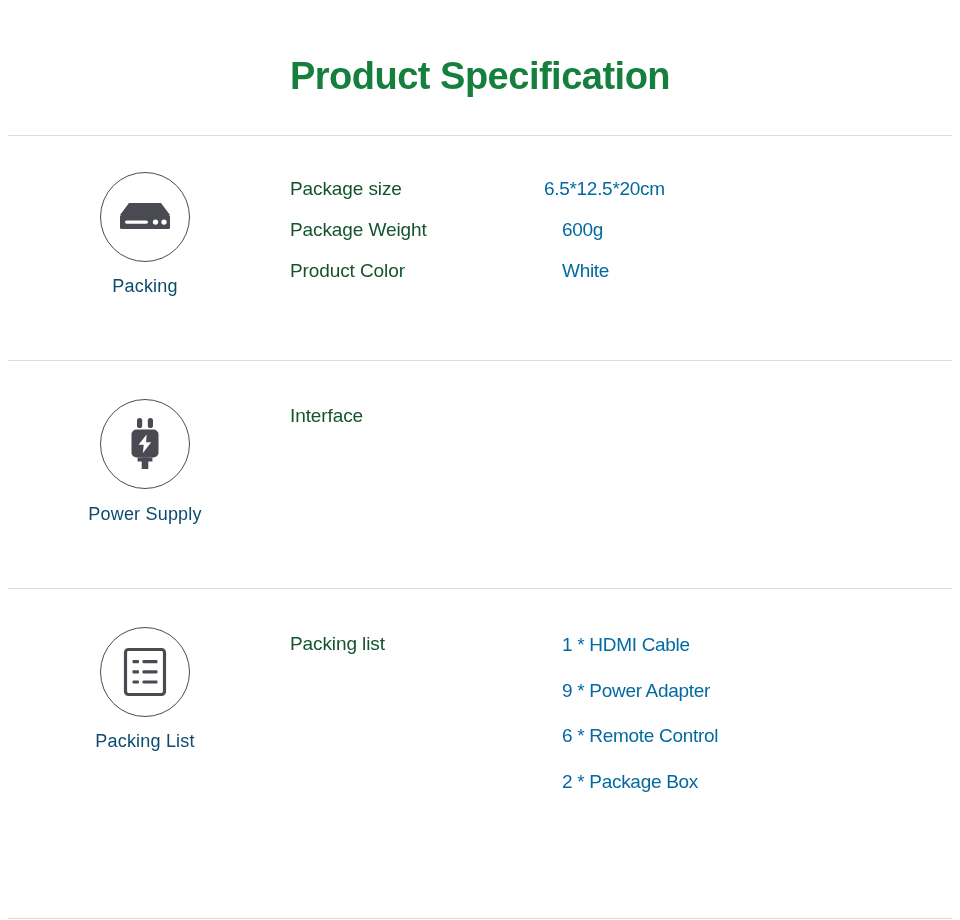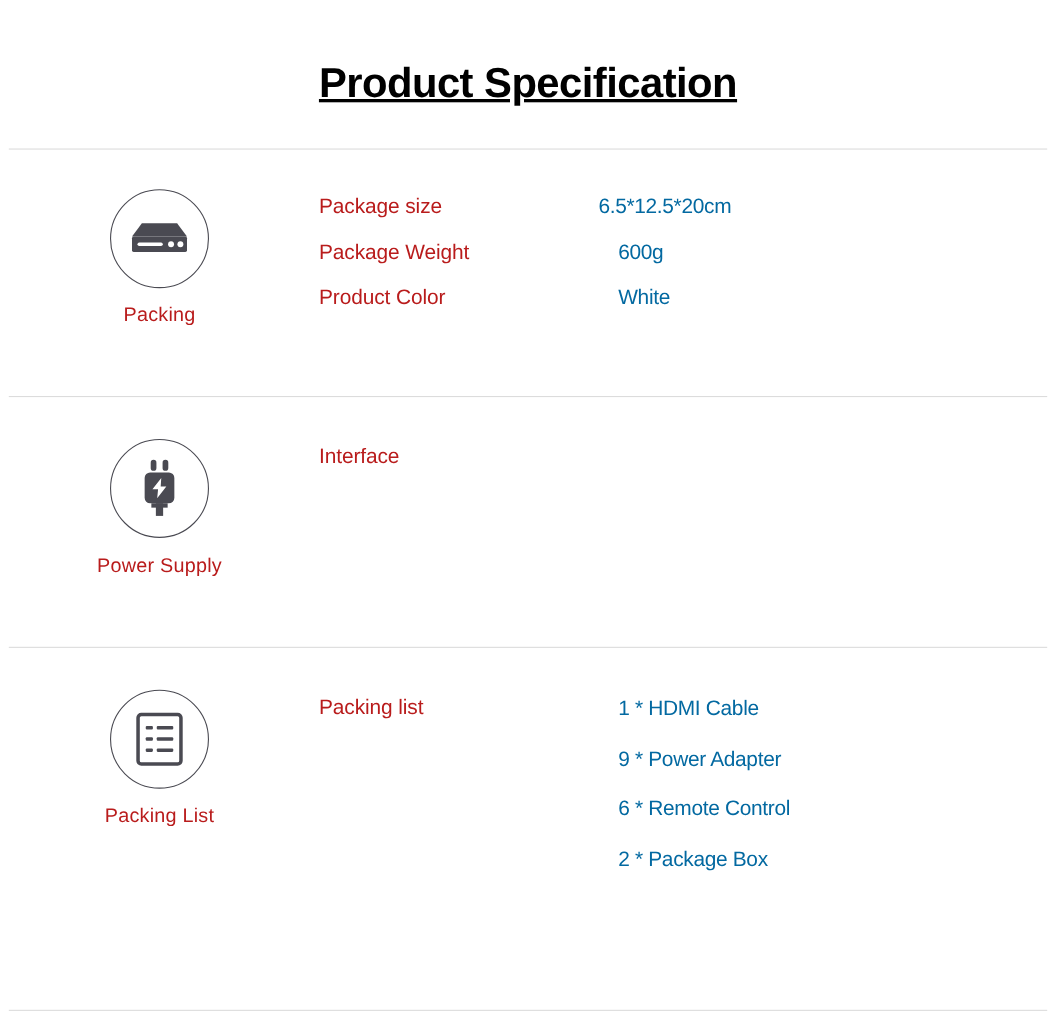--- a/index.html
+++ b/index.html
@@ -27,25 +27,24 @@
   .title-wrap {
     height: 135px;
     display: flex;
     align-items: center;
     justify-content: center;
   }
   .page-title {
     font-size: 38px;
     font-weight: bold;
     letter-spacing: -0.5px;
-    color: #000000;
+    color: #15803d;
     text-align: center;
     margin: 0;
     padding-top: 18px;
-    text-decoration: underline;
   }
 
   
   .divider {
     height: 1px;
     background: #dcdcdc;
     margin: 0 8px;
   }
 
   
@@ -72,21 +71,21 @@
     border: 1px solid #4a4a52;
     border-radius: 50%;
     display: flex;
     align-items: center;
     justify-content: center;
     box-sizing: border-box;
   }
   .icon-caption {
     margin-top: 14px;
     font-size: 18px;
-    color: #b91c1c;
+    color: #0c4a6e;
     letter-spacing: 0.2px;
     white-space: nowrap;
   }
   .sec-power .icon-caption { margin-top: 15px; }
   .sec-list  .icon-caption { margin-top: 14px; }
 
   
   .spec-col {
     flex: 1 1 auto;
     padding-top: 6px;
@@ -95,21 +94,21 @@
     display: flex;
     align-items: baseline;
   }
   .sec-packing .spec-row { height: 41px; }
   .sec-power   .spec-row { height: 50px; }
 
   .spec-label {
     width: 272px;
     flex: 0 0 272px;
     font-size: 19px;
-    color: #b91c1c;
+    color: #14532d;
     letter-spacing: -0.1px;
     white-space: nowrap;
   }
   .spec-value {
     font-size: 19px;
     color: #0369a1;
     letter-spacing: -0.3px;
     white-space: nowrap;
   }
   .spec-value.tight { margin-left: -18px; }

